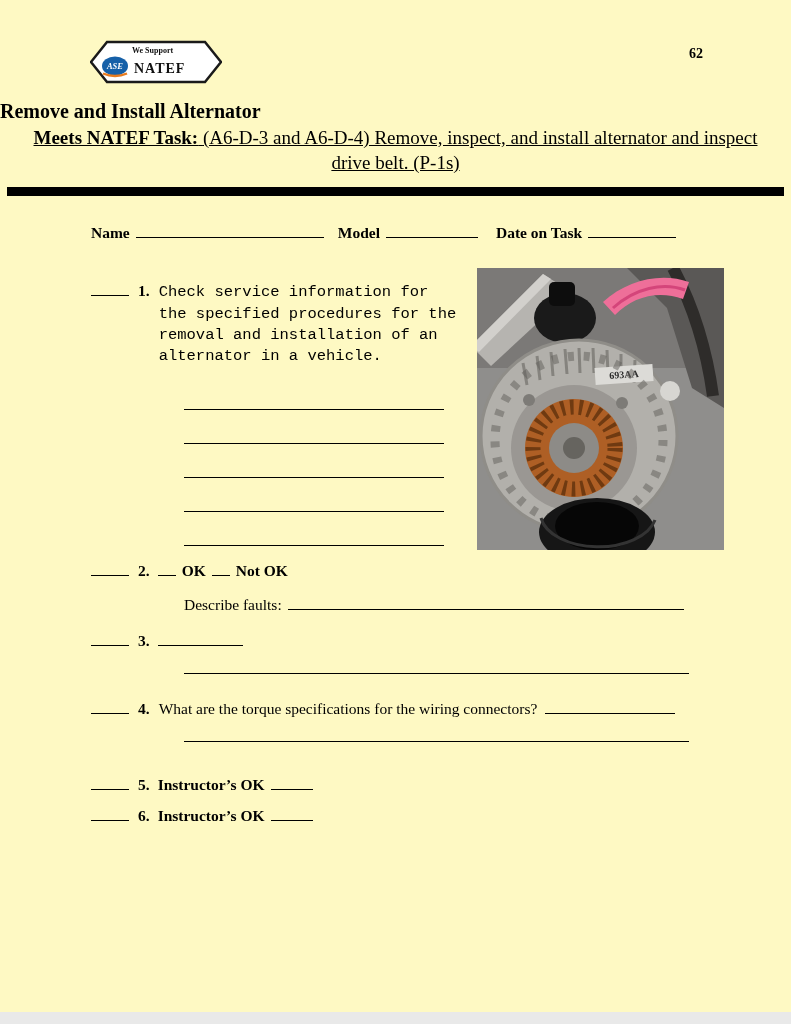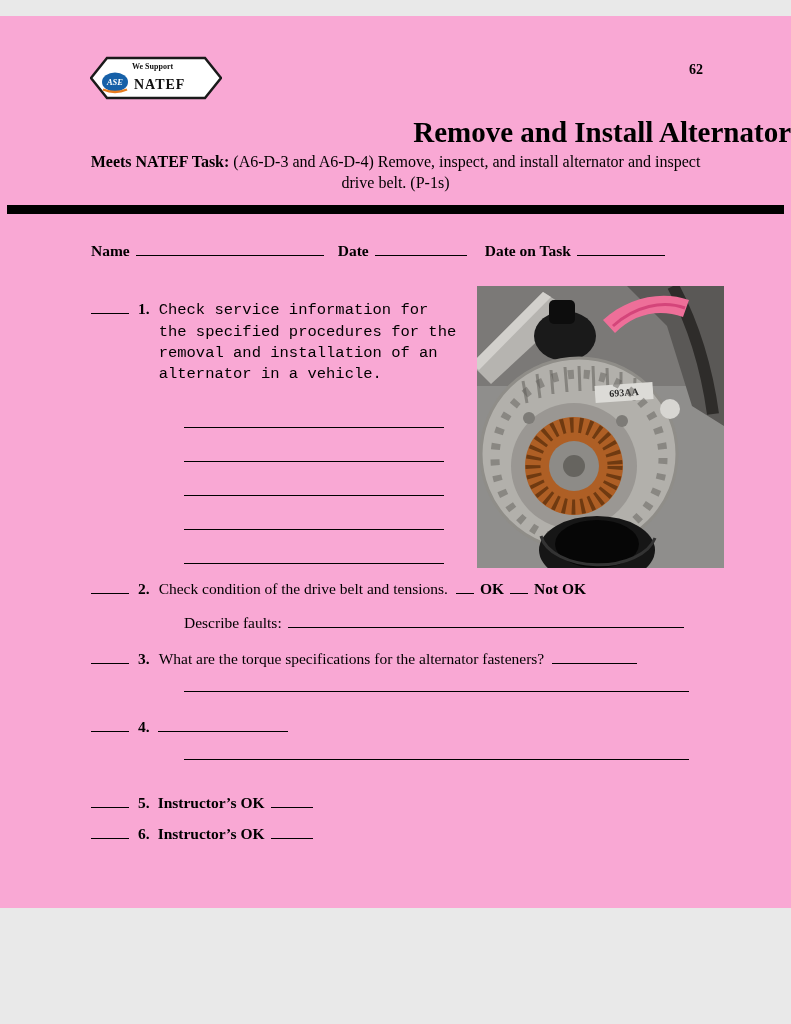--- a/index.html
+++ b/index.html
@@ -1,21 +1,21 @@
 <!DOCTYPE html>
 <html><head>
 <meta charset="utf-8">
 <style>
   html,body{margin:0;padding:0;background:#e9e9e9;}
-  .page{width:791px;height:892px;margin:16px auto;background:#f9a8d4;position:relative;
+  .page{width:791px;height:1012px;margin:0 auto;background:#fef9c3;position:relative;
         font-family:"Liberation Serif",serif;color:#000;overflow:hidden;}
   .topbar{display:flex;justify-content:space-between;align-items:flex-start;padding:36px 88px 0 90px;}
   .pagenum{font-size:14px;font-weight:bold;margin-top:10px;}
-  .title{margin:8px 0 2px;text-align:right;font-size:29px;font-weight:bold;}
-  .meets{text-align:center;font-size:16px;line-height:1.32;margin:0;}
+  .title{margin:8px 0 2px;text-align:left;font-size:20px;font-weight:bold;}
+  .meets{text-align:center;font-size:19px;line-height:1.32;margin:0;text-decoration:underline;}
   .meets .blbl{font-weight:bold;}
   .rule{height:9px;background:#000;margin:12px 7px 0;}
   .content{padding:0 91px;font-size:15.5px;}
   .form-row{display:flex;align-items:baseline;font-weight:bold;white-space:nowrap;}
   .r1{margin-top:28px;text-align:right;}
   .r2{margin-top:16px;}
   .blank{display:inline-block;border-bottom:1.3px solid #000;height:13px;flex:none;}
   .w188{width:188px}.w92{width:92px}.w88{width:88px}.w118{width:118px}.w112{width:112px}
   .w38{width:38px}.w18{width:18px}.w42{width:42px}.w85{width:85px}.w396{width:396px}.w130{width:130px}
   .ml6{margin-left:6px}.ml8{margin-left:8px}.ml14{margin-left:14px}.ml18{margin-left:18px}
@@ -65,21 +65,21 @@
     <span>drive belt.  (P-1s)</span>
   </p>
 
   <div class="rule"></div>
 
   <div class="content">
 
     <div class="form-row r1">
       <span>Name</span>
       <span class="blank w188 ml6"></span>
-      <span class="ml14">Date</span>
+      <span class="ml14">Model</span>
       <span class="blank w92 ml6"></span>
       <span class="ml18">Date on Task</span>
       <span class="blank w88 ml6"></span>
     </div>
 
 
     <div class="t1wrap">
       <div class="task t1">
         <span class="blank w38"></span>
         <span class="tnum">1.</span>
@@ -134,43 +134,42 @@
           <ellipse cx="120" cy="264" rx="58" ry="34" fill="#161616"></ellipse>
           <ellipse cx="120" cy="258" rx="42" ry="24" fill="#060606"></ellipse>
           <path d="M64,250 A58,34 0 0 0 178,252" stroke="#333333" stroke-width="3" fill="none"></path>
         </svg>
       </div>
     </div>
 
     <div class="task t2 nowrap">
       <span class="blank w38"></span>
       <span class="tnum">2.</span>
-      <span class="ttext">Check condition of the drive belt and tensions.</span>
       <span class="blank w18 ml8"></span>
       <span class="bold ml6">OK</span>
       <span class="blank w18 ml6"></span>
       <span class="bold ml6">Not OK</span>
     </div>
 
     <div class="descrow">
       <span>Describe faults:</span>
       <span class="blank w396 ml6"></span>
     </div>
 
     <div class="task t3 nowrap">
       <span class="blank w38"></span>
       <span class="tnum">3.</span>
-      <span class="ttext">What are the torque specifications for the alternator fasteners?</span>
       <span class="blank w85 ml8"></span>
     </div>
     <div class="fullline"></div>
 
     <div class="task t4 nowrap">
       <span class="blank w38"></span>
       <span class="tnum">4.</span>
+      <span class="ttext">What are the torque specifications for the wiring connectors?</span>
       <span class="blank w130 ml8"></span>
     </div>
     <div class="fullline"></div>
 
     <div class="task t5 nowrap">
       <span class="blank w38"></span>
       <span class="tnum">5.</span>
       <span class="bold ml8">Instructor’s OK</span>
       <span class="blank w42 ml6"></span>
     </div>

